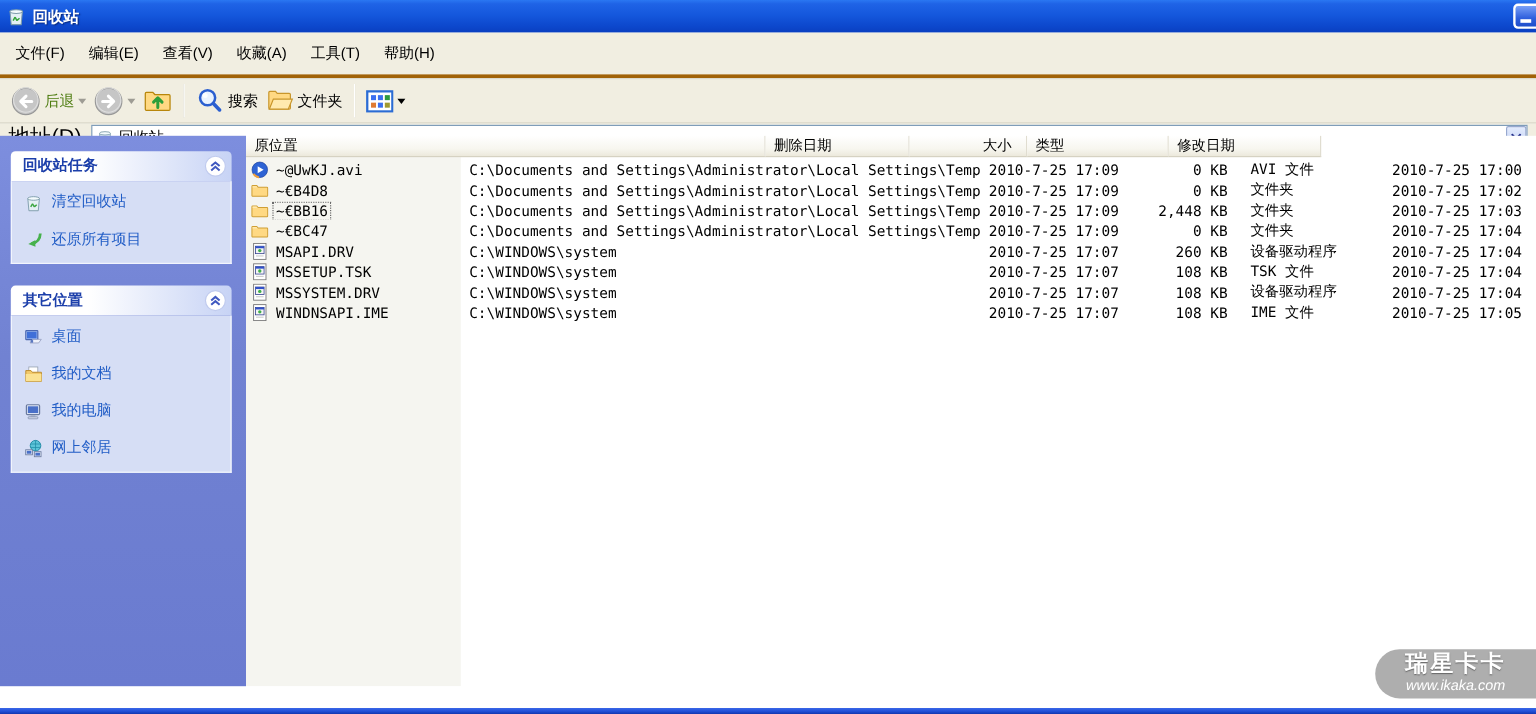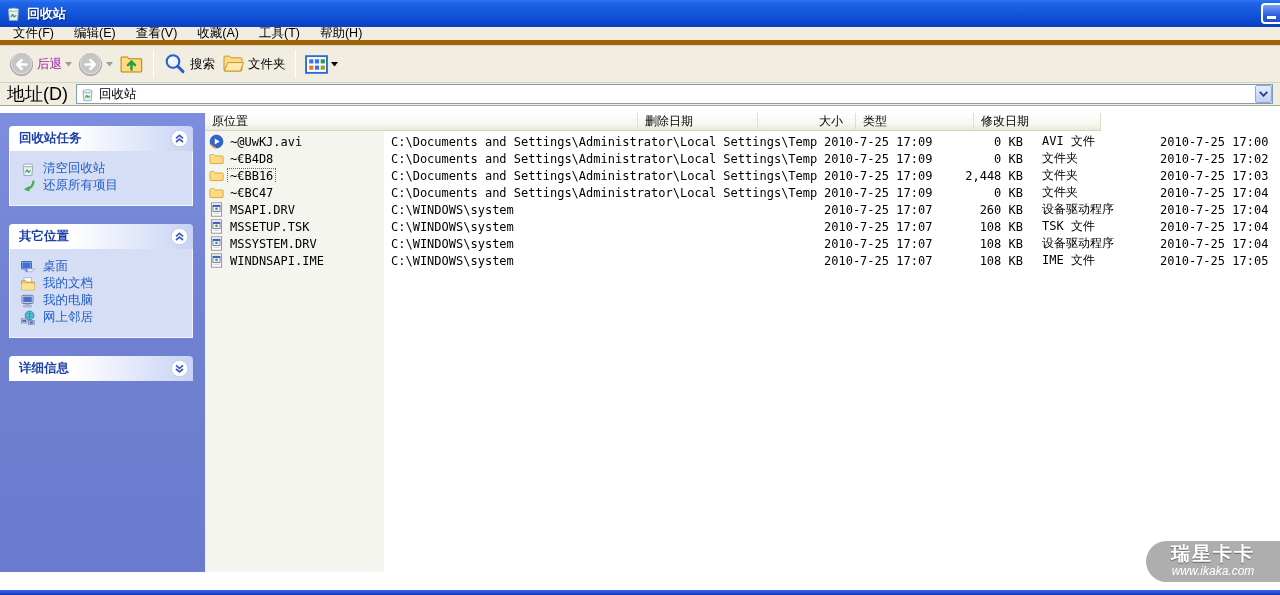--- a/index.html
+++ b/index.html
@@ -12,30 +12,30 @@
     background:linear-gradient(180deg,#2a77f2 0%,#1f63e6 12%,#1558dd 45%,#0c47cc 82%,#0a3fc0 100%);
     display:flex; align-items:center; padding-left:5px; }
   .titlebar .title { color:#fff; font-weight:bold; font-size:13px; margin-left:5px;
     text-shadow:1px 1px 1px #0a2a80; }
   .min-btn { position:absolute; right:-7px; top:3px; width:26px; height:21px;
     border:2px solid #fff; border-radius:4px;
     background:linear-gradient(180deg,#79a0f7,#2e5fdd 60%,#1f4ecb); }
   .min-btn .dash { position:absolute; left:4px; bottom:3px; width:9px; height:3px; background:#fff; }
 
   
-  .menubar { height:18px; background:#f1eee1; display:flex; align-items:center;
-    padding-left:3px; border-bottom:5px solid #a16207; font-size:12.5px; color:#000; }
+  .menubar { height:38px; background:#f1eee1; display:flex; align-items:center;
+    padding-left:3px; border-bottom:3px solid #a16207; font-size:12.5px; color:#000; }
   .menu-item { padding:0 10px; line-height:21px; cursor:default; }
 
   
   .toolbar { height:38px; background:#f1eee1; border-top:1px solid #ddd9ca;
     border-bottom:1px solid #d5d2c4; display:flex; align-items:center; padding-left:6px; }
   .tb-btn { display:flex; align-items:center; gap:3px; padding:0 3px; height:34px; }
   .tb-label { font-size:12.5px; }
-  .tb-label.disabled { color:#a21caf; }
+  .tb-label.disabled { color:#4d7c0f; }
   .tb-sep { width:1px; height:28px; background:#cac6b6; border-right:1px solid #fff; margin:0 6px; }
   .icon { display:inline-flex; align-items:center; justify-content:center; }
 
   
   .addressbar { height:23px; background:#f1eee1; display:flex; align-items:center;
     border-bottom:1px solid #a9a790; }
   .addr-label { font-size:18px; padding:0 8px 0 7px; white-space:nowrap; }
   .addr-combo { flex:1; height:20px; margin-right:7px; background:#fff;
     border:1px solid #7f9db9; display:flex; align-items:center; padding-left:3px; }
   .addr-text { font-size:12.5px; margin-left:4px; flex:1; }
@@ -48,21 +48,21 @@
 
   
   .sidebar { width:205px; background:linear-gradient(180deg,#7d8ede 0%,#7182d2 40%,#6a7bd0 100%);
     padding:13px 12px 0 9px; overflow:hidden; }
   .panel { margin-bottom:18px; }
   .panel-header { height:25px; border-radius:4px 4px 0 0;
     background:linear-gradient(90deg,#ffffff 0%,#ffffff 35%,#c7d3f5 100%);
     display:flex; align-items:center; padding:0 4px 0 10px; cursor:default;justify-content:flex-end; }
   .panel-title { color:#1c3faa; font-weight:bold; font-size:12.5px; flex:1; }
   .panel-body { background:#d6def5; border:1px solid #f2f5fd; border-top:none;
-    padding:9px 4px 11px 9px; display:flex; flex-direction:column; gap:0; }
+    padding:9px 4px 11px 9px; display:flex; flex-direction:column; gap:14px; }
   .task-item { display:flex; align-items:center; gap:7px; color:#215dc6; font-size:12.5px; cursor:pointer; }
   .task-item .icon { width:17px; }
 
   
   .list { flex:1; position:relative; background:#fff; overflow:hidden;
     font-family:"DejaVu Sans Mono", monospace; }
   .name-shade { position:absolute; left:0; top:18px; bottom:0; width:179px; background:#f5f5f0; }
   .list-header { position:relative; display:flex; height:18px; }
   .hcell { background:linear-gradient(180deg,#ffffff,#f7f6ef 65%,#ece9dc);
     border-right:1px solid #e0ddd0; border-bottom:1px solid #d6d2c2;
@@ -315,32 +315,20 @@
                   <rect x="1.4" y="8.8" width="5.6" height="4.2" fill="#dfe6f5" stroke="#6b7b9e" stroke-width="0.7"></rect>
                   <rect x="2.3" y="9.7" width="3.8" height="2.4" fill="#4a70c8"></rect>
                   <rect x="8.6" y="10.4" width="5.6" height="4.2" fill="#dfe6f5" stroke="#6b7b9e" stroke-width="0.7"></rect>
                   <rect x="9.5" y="11.3" width="3.8" height="2.4" fill="#4a70c8"></rect>
                 </svg>
               </span>
               <span>网上邻居</span>
             </div>
           </div>
         </div>
-        <div class="panel">
-          <div class="panel-header">
-            <span class="panel-title">详细信息</span>
-            <span class="icon">
-              <svg width="19" height="19" viewBox="0 0 19 19">
-                <circle cx="9.5" cy="9.5" r="8.3" fill="#fff" stroke="#c0cbee"></circle>
-                <path d="M6 6.4 L9.5 9.4 L13 6.4" fill="none" stroke="#4059c0" stroke-width="1.7"></path>
-                <path d="M6 10 L9.5 13 L13 10" fill="none" stroke="#4059c0" stroke-width="1.7"></path>
-              </svg>
-            </span>
-          </div>
-        </div>
       </div>
     <div class="list">
       <div class="name-shade"></div>
       <div class="list-header">
           <div class="hcell c1">
             <span>原位置</span>
           </div>
           <div class="hcell c2">
             <span>删除日期</span>
           </div>

